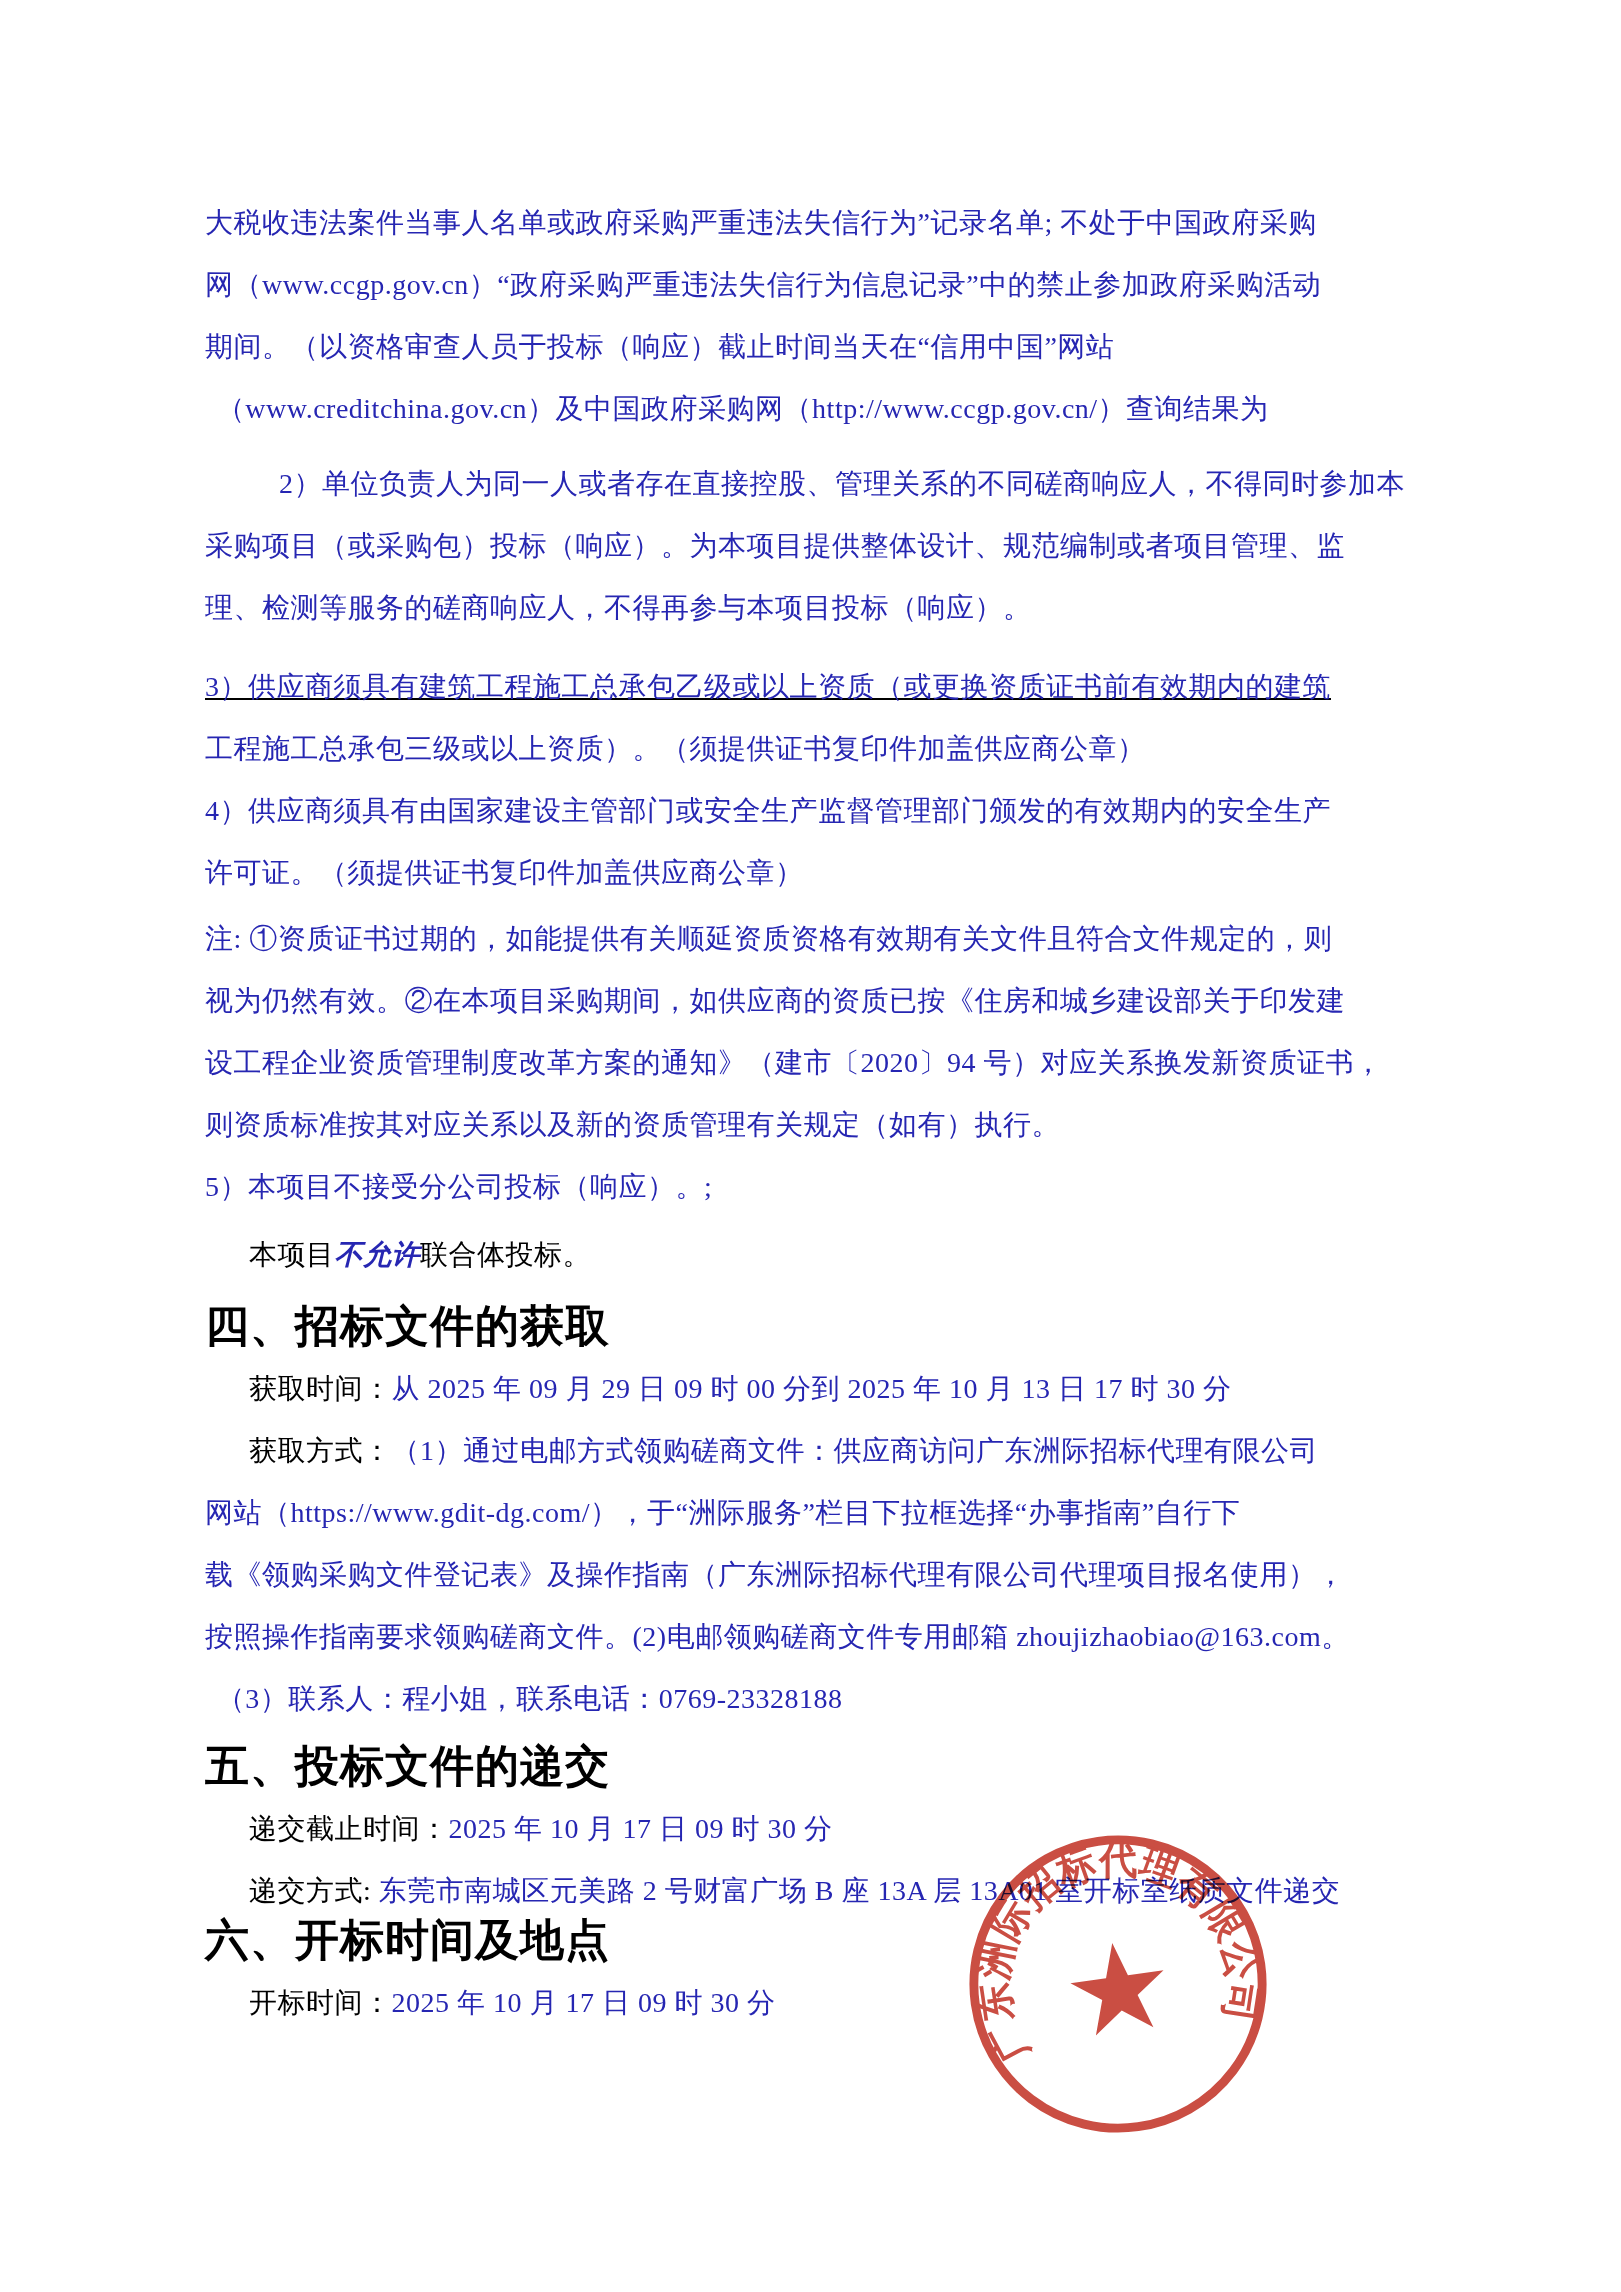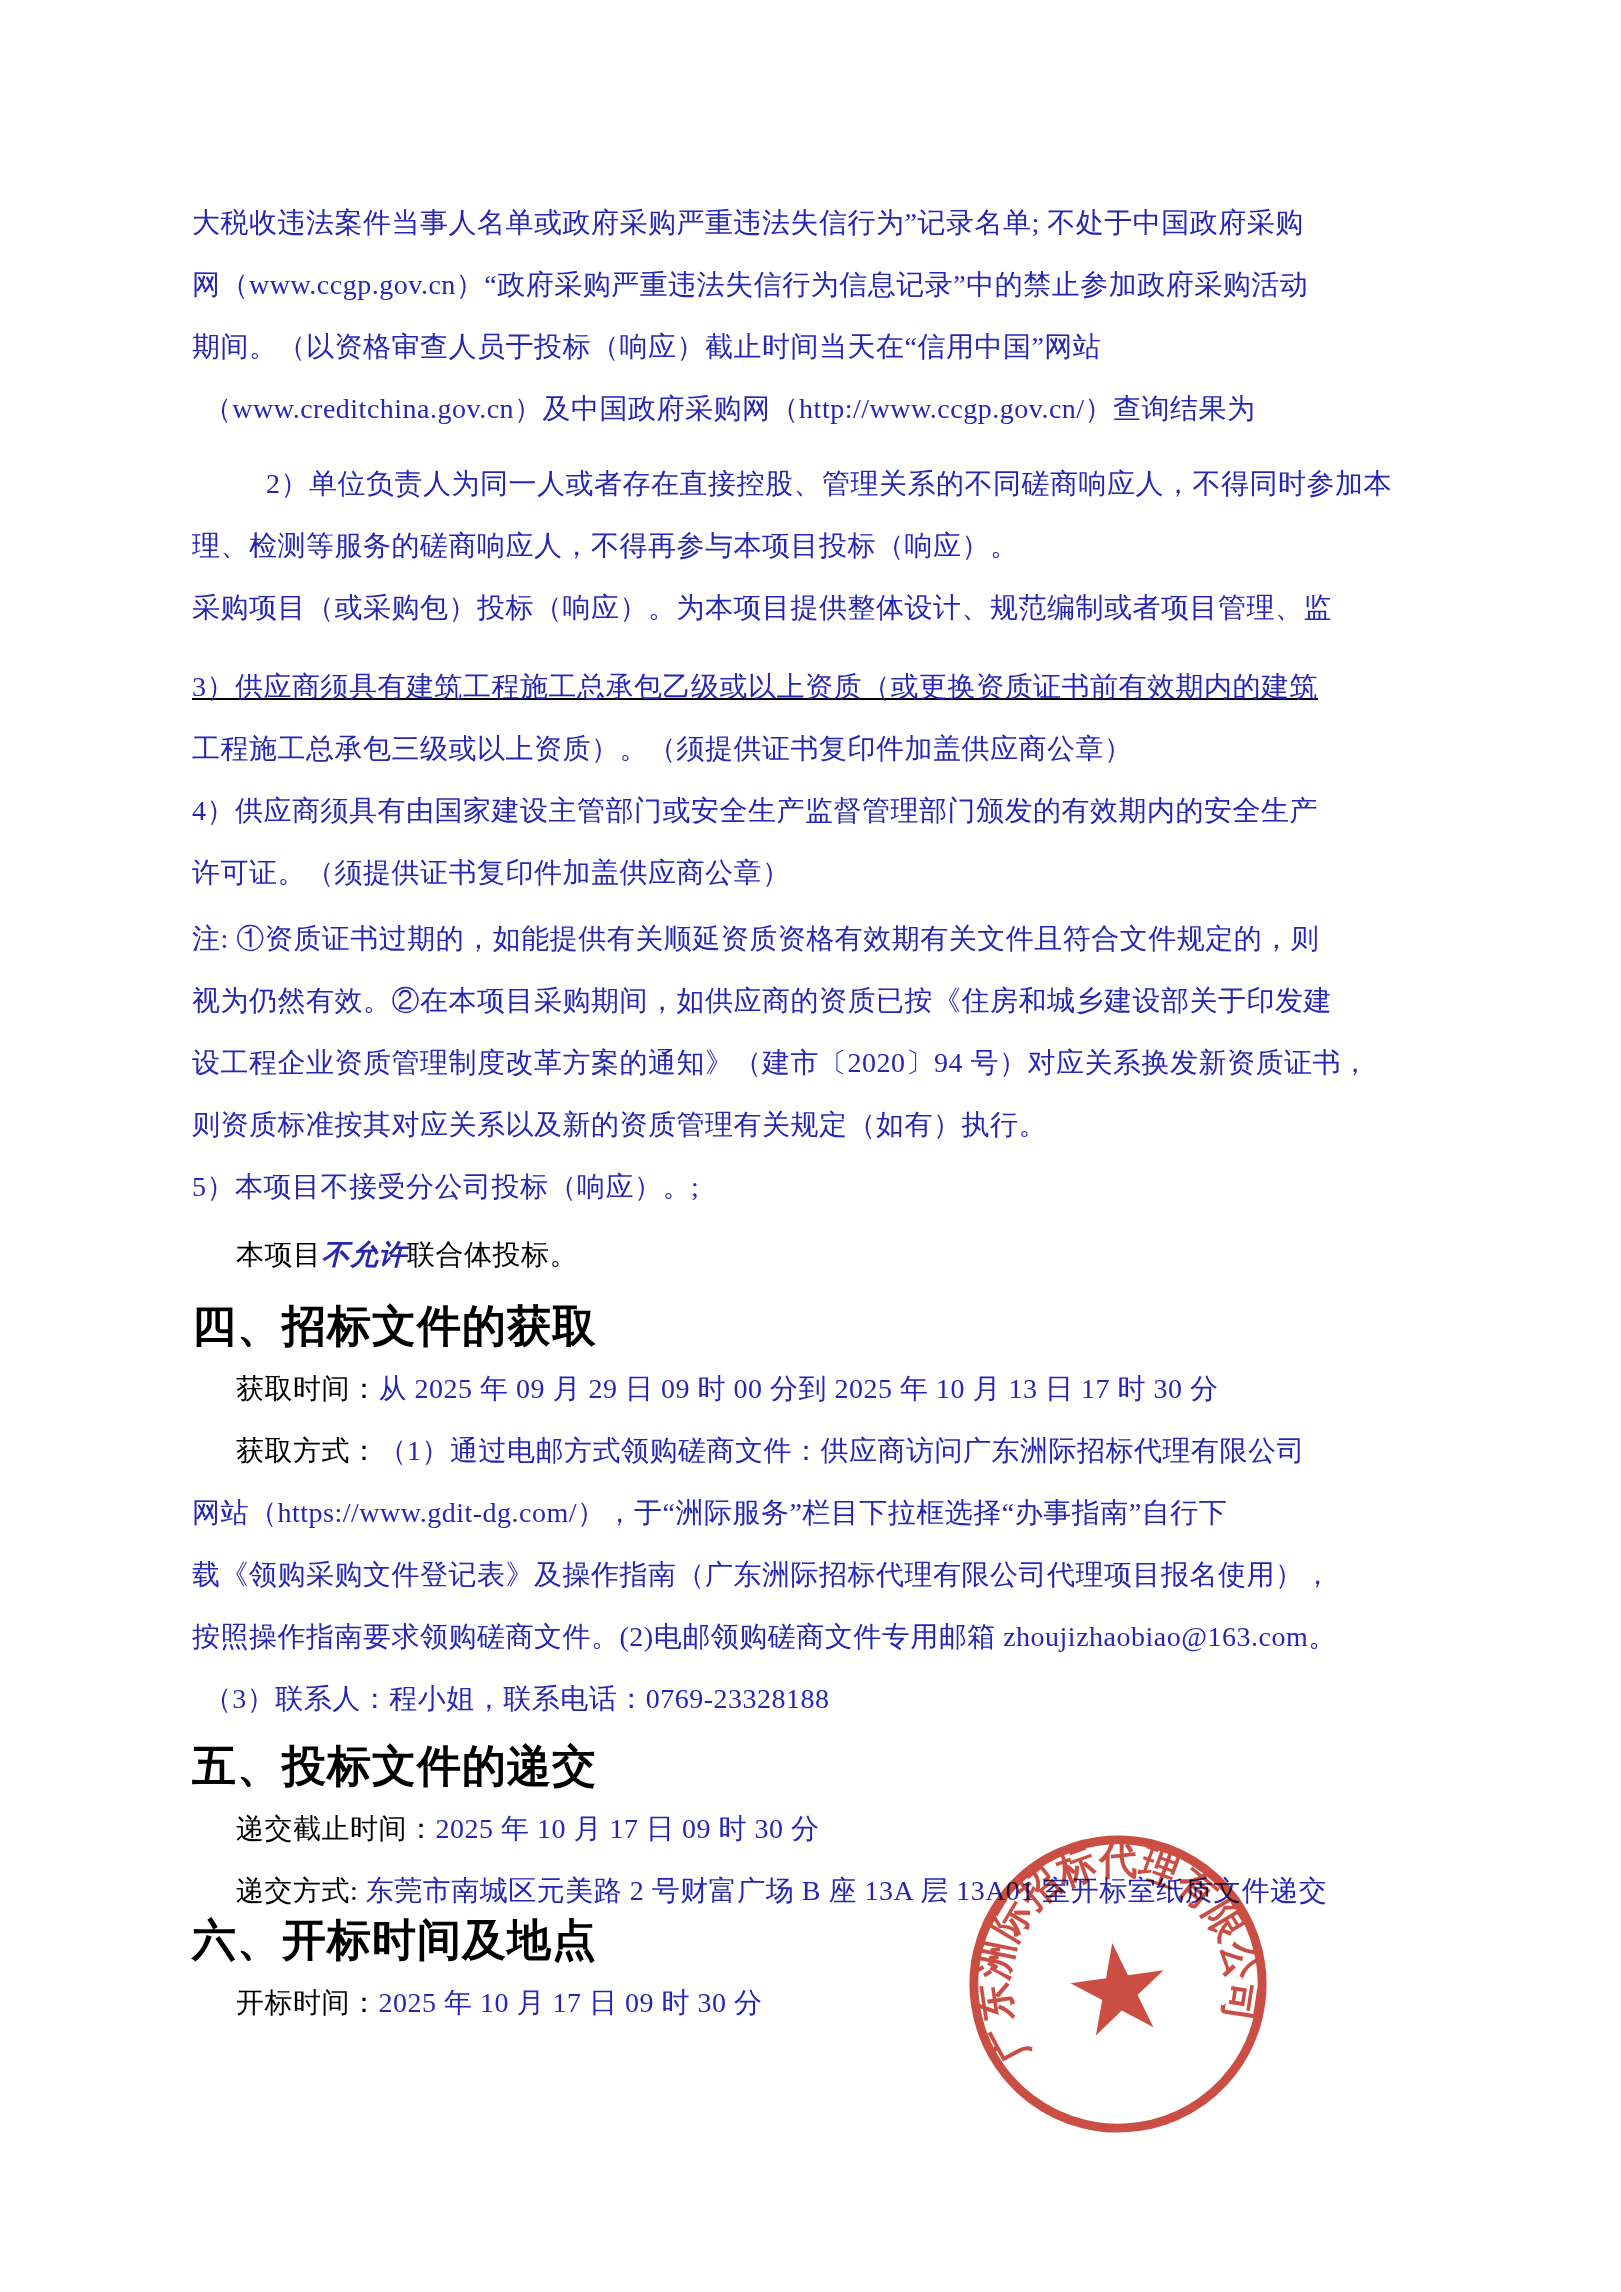--- a/index.html
+++ b/index.html
@@ -5,21 +5,21 @@
   html,body{margin:0;padding:0;}
   body{
     width:1621px;height:2293px;
     background:#ffffff;
     position:relative;
     font-family:"Liberation Serif","DejaVu Serif",serif;
     overflow:hidden;
   }
   .doc{
     position:absolute;
-    left:192px;top:0;
+    left:205px;top:0;
     width:1274px;
     padding-top:192px;
   }
   .line{
     height:62px;
     line-height:62px;
     font-size:28px;
     white-space:nowrap;
     letter-spacing:0.5px;
   }
@@ -46,22 +46,22 @@
 </style>
 </head>
 <body>
 
 <div class="doc">
     <div class="line body indent-none"><span class="seg-blue">大税收违法案件当事人名单或政府采购严重违法失信行为”记录名单; 不处于中国政府采购</span></div>
     <div class="line body indent-none"><span class="seg-blue">网（www.ccgp.gov.cn）“政府采购严重违法失信行为信息记录”中的禁止参加政府采购活动</span></div>
     <div class="line body indent-none"><span class="seg-blue">期间。（以资格审查人员于投标（响应）截止时间当天在“信用中国”网站</span></div>
     <div class="line body indent-small"><span class="seg-blue">（www.creditchina.gov.cn）及中国政府采购网（http://www.ccgp.gov.cn/）查询结果为</span></div>
     <div class="line body indent-none" style="margin-top: 12.7px; text-align: center;"><span class="seg-blue">2）单位负责人为同一人或者存在直接控股、管理关系的不同磋商响应人，不得同时参加本</span></div>
+    <div class="line body indent-none"><span class="seg-blue">采购项目（或采购包）投标（响应）。为本项目提供整体设计、规范编制或者项目管理、监</span></div>
     <div class="line body indent-none"><span class="seg-blue">理、检测等服务的磋商响应人，不得再参与本项目投标（响应）。</span></div>
-    <div class="line body indent-none"><span class="seg-blue">采购项目（或采购包）投标（响应）。为本项目提供整体设计、规范编制或者项目管理、监</span></div>
     <div class="line body indent-none" style="margin-top: 17.6px; text-decoration: underline;"><span class="seg-blue">3）供应商须具有建筑工程施工总承包乙级或以上资质（或更换资质证书前有效期内的建筑</span></div>
     <div class="line body indent-none"><span class="seg-blue">工程施工总承包三级或以上资质）。（须提供证书复印件加盖供应商公章）</span></div>
     <div class="line body indent-none"><span class="seg-blue">4）供应商须具有由国家建设主管部门或安全生产监督管理部门颁发的有效期内的安全生产</span></div>
     <div class="line body indent-none"><span class="seg-blue">许可证。（须提供证书复印件加盖供应商公章）</span></div>
     <div class="line body indent-none" style="margin-top: 3.9px;"><span class="seg-blue">注: ①资质证书过期的，如能提供有关顺延资质资格有效期有关文件且符合文件规定的，则</span></div>
     <div class="line body indent-none"><span class="seg-blue">视为仍然有效。②在本项目采购期间，如供应商的资质已按《住房和城乡建设部关于印发建</span></div>
     <div class="line body indent-none"><span class="seg-blue">设工程企业资质管理制度改革方案的通知》（建市〔2020〕94 号）对应关系换发新资质证书，</span></div>
     <div class="line body indent-none"><span class="seg-blue">则资质标准按其对应关系以及新的资质管理有关规定（如有）执行。</span></div>
     <div class="line body indent-none"><span class="seg-blue">5）本项目不接受分公司投标（响应）。;</span></div>
     <div class="line body indent-para" style="margin-top: 5.9px;"><span class="seg-black">本项目</span><span class="seg-blue-italic">不允许</span><span class="seg-black">联合体投标。</span></div>

